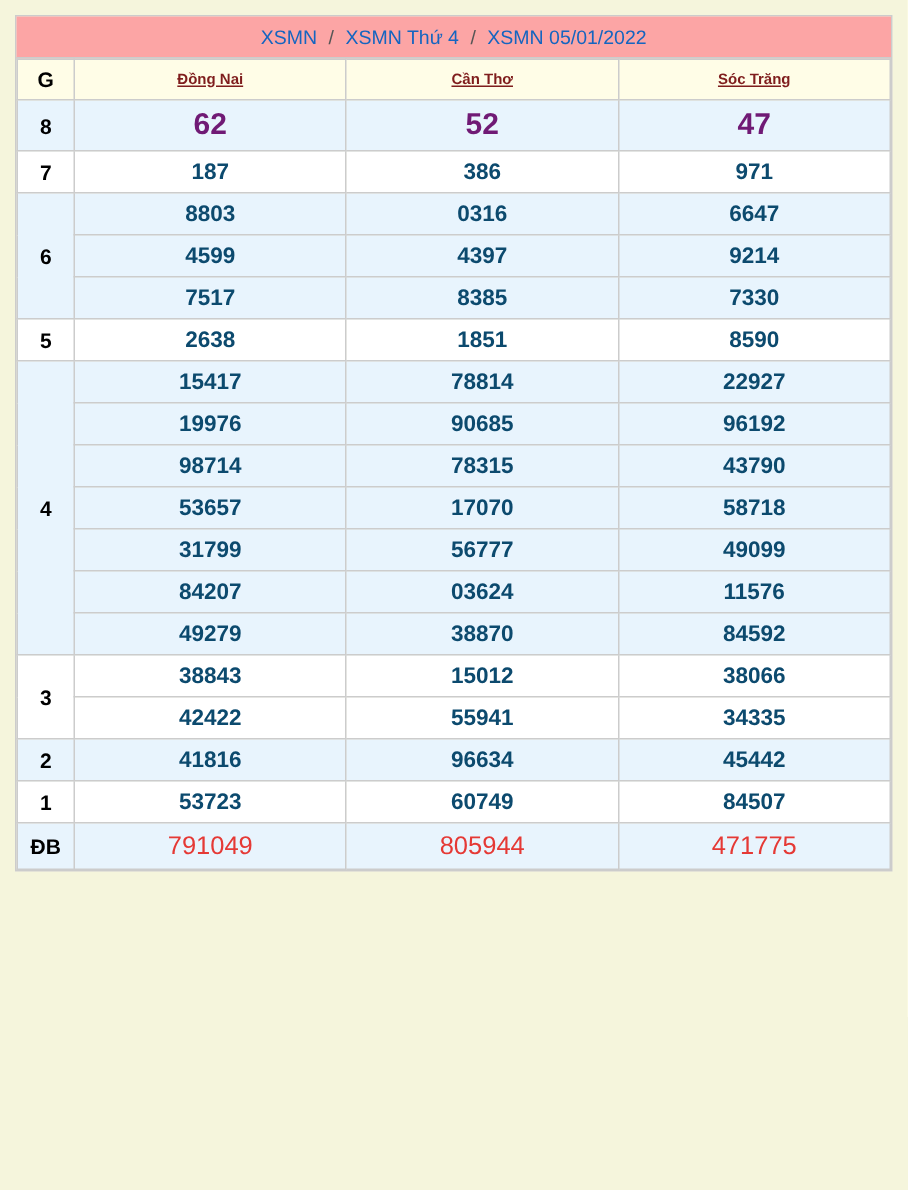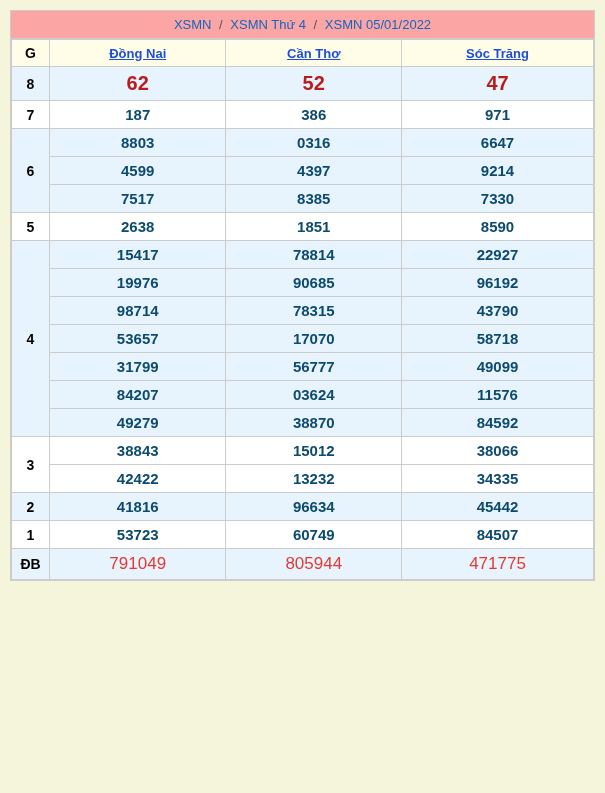--- a/index.html
+++ b/index.html
@@ -42,28 +42,28 @@
       padding: 5px 4px;
       font-size: 15px;
     }
     .col-g {
       width: 38px;
       font-weight: bold;
       background: #fffde7;
       font-size: 14px;
     }
     .col-header {
-      color: #1d4ed8;
+      color: #7f1d1d;
       text-decoration: underline;
       font-weight: bold;
       background: #fffde7;
-      font-size: 13px;
+      font-size: 10px;
     }
     .prize-8 {
-      color: #b91c1c;
+      color: #701a75;
       font-weight: bold;
       font-size: 20px;
     }
     .prize-db {
       color: #e53935;
       font-weight: normal;
       font-size: 17px;
     }
     .prize-normal {
       color: #0c4a6e;
@@ -171,21 +171,21 @@
           <td class="prize-normal">84592</td>
         </tr>
         <tr class="row-white">
           <td class="col-g" rowspan="2">3</td>
           <td class="prize-normal">38843</td>
           <td class="prize-normal">15012</td>
           <td class="prize-normal">38066</td>
         </tr>
         <tr class="row-white">
           <td class="prize-normal">42422</td>
-          <td class="prize-normal">13232</td>
+          <td class="prize-normal">55941</td>
           <td class="prize-normal">34335</td>
         </tr>
         <tr class="row-alt">
           <td class="col-g" rowspan="1">2</td>
           <td class="prize-normal">41816</td>
           <td class="prize-normal">96634</td>
           <td class="prize-normal">45442</td>
         </tr>
         <tr class="row-white">
           <td class="col-g" rowspan="1">1</td>

